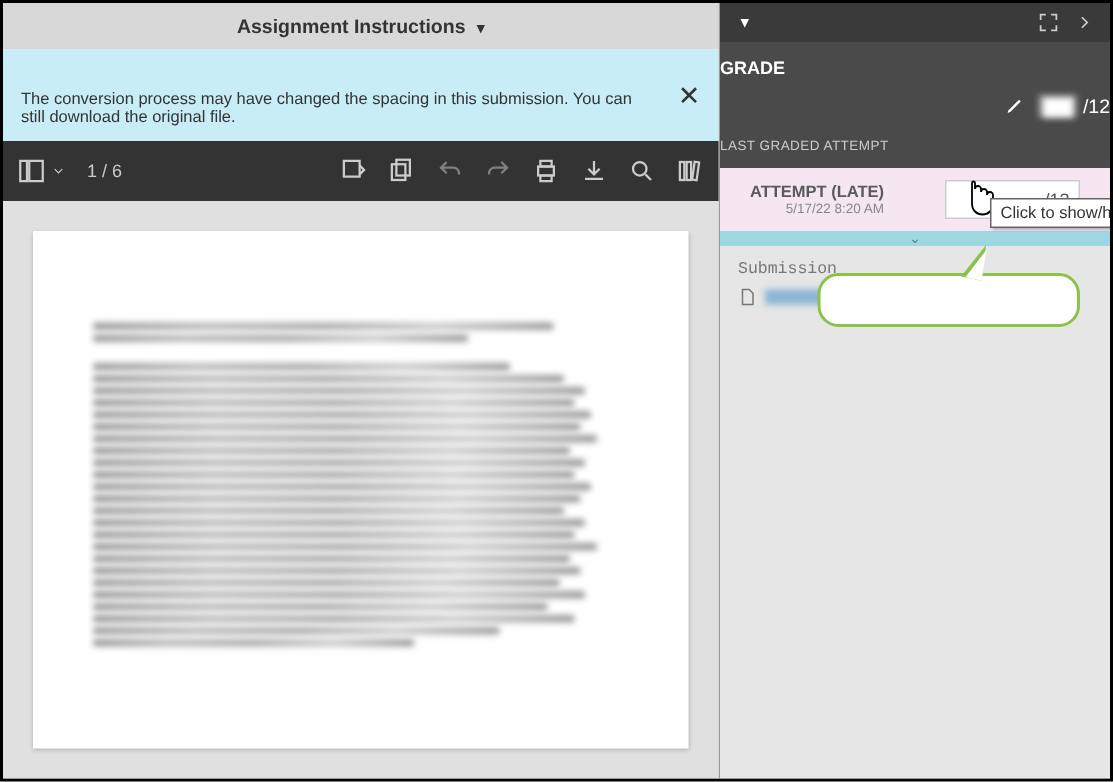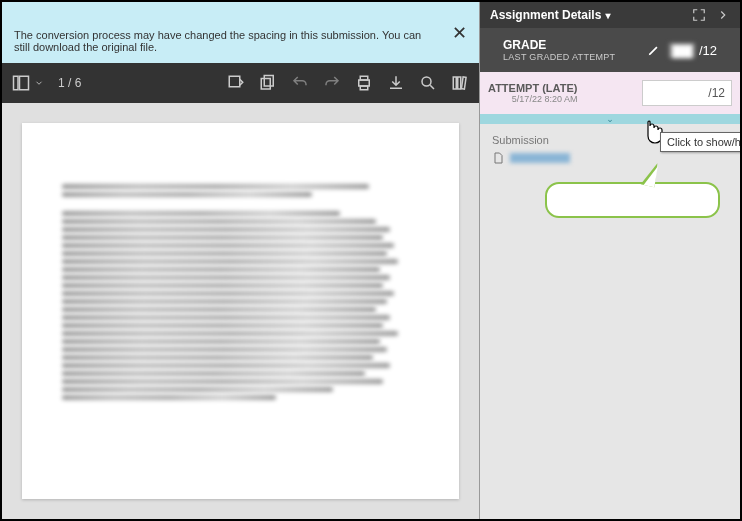--- a/index.html
+++ b/index.html
@@ -24,56 +24,60 @@
 
 .doc-area { flex: 1; background: #e0e0e0; padding: 20px; overflow: hidden; }
 .doc-page { background: #fff; width: 100%; height: 100%; padding: 32px 40px; box-shadow: 0 1px 3px rgba(0,0,0,0.2); }
 .blur-block { height: 5px; background: linear-gradient(90deg,#999,#bbb,#aaa,#ccc,#999); margin: 3px 0; filter: blur(2px); border-radius: 2px; }
 
 .right-panel { width: 260px; background: #e6e6e6; display: flex; flex-direction: column; position: relative; }
 .right-header { background: #3a3a3a; color: #fff; padding: 6px 10px; display: flex; align-items: center; font-size: 12px; font-weight: bold; }
 .right-header-icons { margin-left: auto; display: flex; gap: 10px; }
 .right-header-icons svg { width: 14px; height: 14px; fill: #ccc; }
 
-.grade-box { background: #4a4a4a; color: #fff; padding: 10px 23px; display: flex; align-items: center; }
+.grade-box { background: #4a4a4a; color: #fff; padding: 10px 0; display: flex; align-items: center; }
 .grade-left { display: flex; flex-direction: column; }
 .grade-title { font-size: 12px; font-weight: bold; }
-.grade-sub { font-size: 9px; color: #ccc; letter-spacing: 0.3px; }
+.grade-sub { font-size: 9px; color: #ccc; letter-spacing: 0.3px; margin-top: 40px; }
 .grade-right { margin-left: auto; display: flex; align-items: center; gap: 8px; }
 .grade-right svg { width: 14px; height: 14px; fill: #fff; }
 .grade-score { font-size: 13px; color: #fff; }
 .grade-score .blurred { filter: blur(2px); background: #888; padding: 0 3px; }
 
-.attempt-box { background: #f5e6f2; padding: 8px 8px; display: flex; align-items: center; }
+.attempt-box { background: #f5e6f2; padding: 8px 20px; display: flex; align-items: center; }
 .attempt-left { display: flex; flex-direction: column; }
 .attempt-title { font-size: 11px; font-weight: bold; color: #5a5a5a; }
 .attempt-time { font-size: 9px; color: #888; text-align: right; }
 .attempt-input { margin-left: auto; width: 90px; height: 26px; border: 1px solid #ccc; background: #fff; text-align: right; padding-right: 6px; font-size: 12px; color: #555; }
 
 .blue-line { height: 10px; background: #9ed7df; position: relative; }
 .blue-line .chv { position: absolute; left: 50%; top: 0; transform: translateX(-50%); font-size: 9px; color: #3a8a99; }
 
-.submission-section { padding: 10px 12px; font-size: 11px; color: #777; }
+.submission-section { padding: 10px 12px; font-size: 11px; color: #777; font-family: Liberation Mono, monospace; }
 .submission-row { display: flex; align-items: center; gap: 6px; margin-top: 6px; }
 .submission-row svg { width: 12px; height: 12px; fill: #777; }
 .sub-blur { filter: blur(2px); background: #8ab5d6; height: 10px; width: 60px; display: inline-block; }
 
 .cursor-overlay { position: absolute; top: 118px; left: 160px; pointer-events: none; }
 .tooltip { position: absolute; top: 130px; left: 180px; background: #fff; border: 1px solid #666; padding: 3px 6px; font-size: 11px; color: #333; white-space: nowrap; box-shadow: 1px 1px 2px rgba(0,0,0,0.3); }
 
 .callout { position: absolute; top: 180px; left: 65px; width: 175px; background: #fff; border: 2px solid #8bc34a; border-radius: 14px; padding: 16px 12px; text-align: center; font-size: 16px; color: #6a9c33; line-height: 1.4; }
 .callout-tail { position: absolute; top: -22px; left: 96px; width: 0; height: 0; border-left: 12px solid transparent; border-right: 2px solid transparent; border-bottom: 24px solid #8bc34a; transform: rotate(12deg); }
 .callout-tail::after { content: ""; position: absolute; top: 3px; left: -9px; width: 0; height: 0; border-left: 10px solid transparent; border-right: 1px solid transparent; border-bottom: 21px solid #fff; }
 
 </style>
 </head>
 <body>
 
 <div class="container">
   <div class="left-panel">
+    <div class="left-header">
+      <span>Assignment Instructions</span>
+      <span class="chevron">▾</span>
+    </div>
 
     <div class="notice-bar">
       <span>The conversion process may have changed the spacing in this submission. You can still download the original file.</span>
       <span class="notice-close">✕</span>
     </div>
 
     <div class="toolbar">
       <div class="toolbar-sidebar-btn">
         <svg viewBox="0 0 24 24">
             <rect x="2" y="3" width="6" height="18" fill="none" stroke="#ccc" stroke-width="2"></rect>
@@ -146,21 +150,20 @@
         <div class="blur-block" style="width:85%"></div>
         <div class="blur-block" style="width:90%"></div>
         <div class="blur-block" style="width:76%"></div>
         <div class="blur-block" style="width:60%"></div>
       </div>
     </div>
   </div>
 
   <div class="right-panel">
     <div class="right-header">
-      <span>Assignment Details</span>
       <span class="chevron" style="margin-left:4px;font-size:10px">▾</span>
       <div class="right-header-icons">
         <svg viewBox="0 0 24 24">
             <path d="M3 9V3h6M21 9V3h-6M3 15v6h6M21 15v6h-6" fill="none" stroke="#ccc" stroke-width="2"></path>
           </svg>
         <svg viewBox="0 0 24 24">
             <path d="M9 6l6 6-6 6" fill="none" stroke="#ccc" stroke-width="2"></path>
           </svg>
       </div>
     </div>

